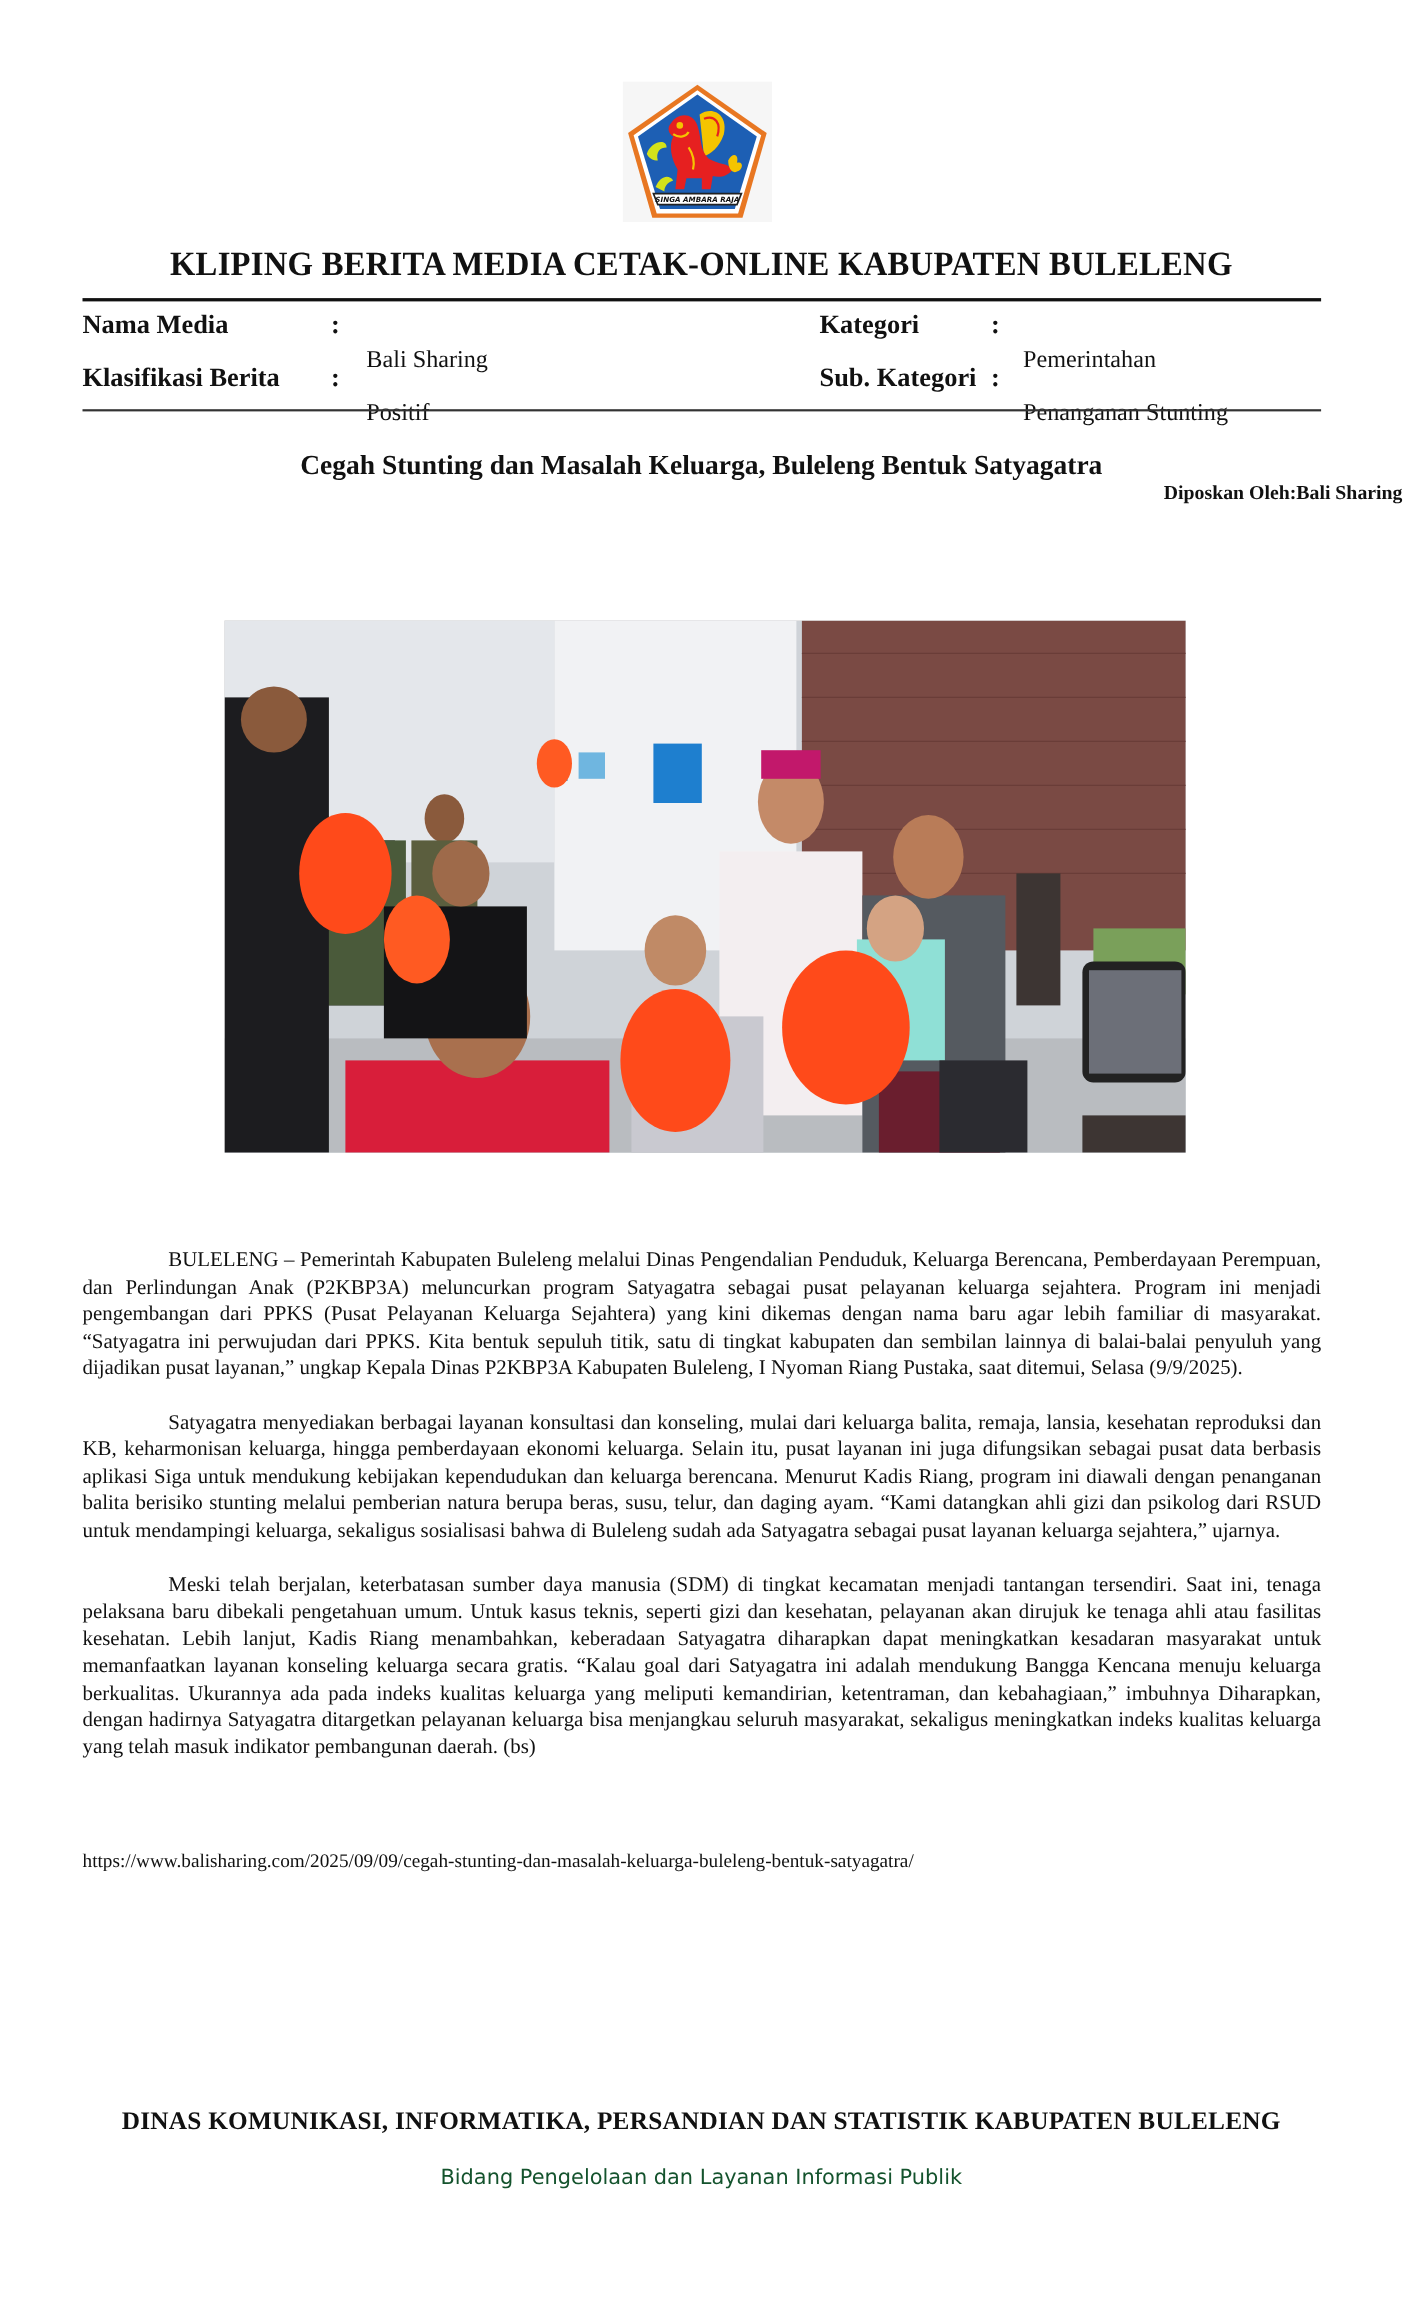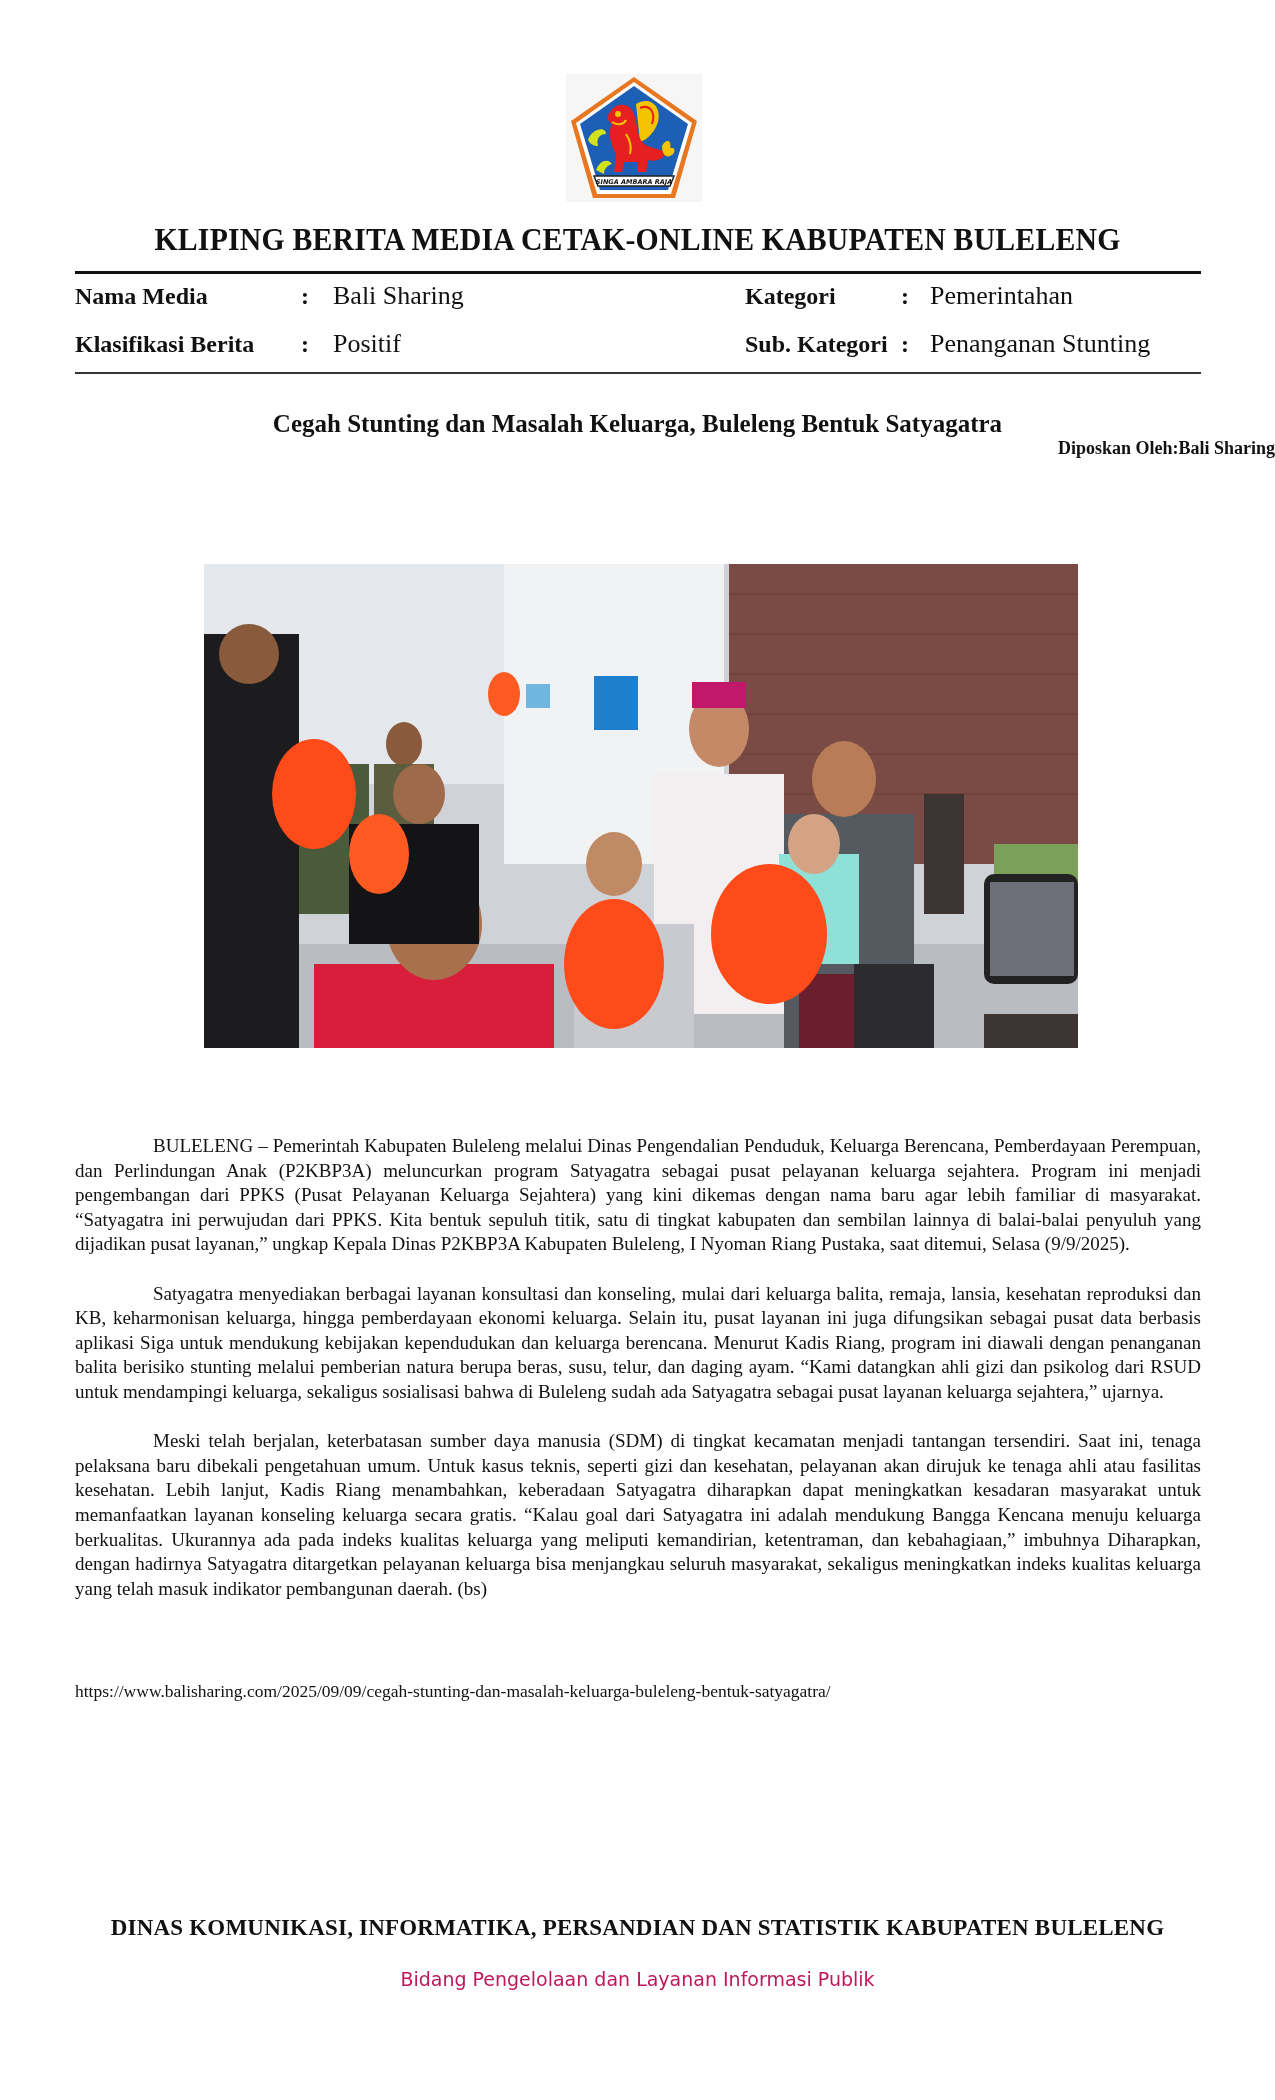--- a/index.html
+++ b/index.html
@@ -12,21 +12,21 @@
   .doc-title { position: absolute; left: 0; right: 0; top: 222px; text-align: center;
     font-size: 31px; font-weight: bold; letter-spacing: 0.2px; transform: scaleX(0.96); }
 
   .rule { position: absolute; left: 75px; width: 1126px; height: 3px; background: #111; }
   .rule.top { top: 271px; }
   .rule.bottom { top: 372px; height: 2px; background: #333; }
 
   .meta-row { position: absolute; font-size: 24px; height: 32px; line-height: 32px; }
   .meta-label { position: absolute; left: 0; font-weight: bold; white-space: nowrap; }
   .meta-colon { position: absolute; font-weight: bold; }
-  .meta-value { position: absolute; font-size: 26px; white-space: nowrap; }
+  .meta-value { position: absolute; font-size: 22px; white-space: nowrap; margin-top: 31px; }
 
   .m1 { left: 75px; top: 280px; } .m2 { left: 75px; top: 328px; }
   .m1 .meta-colon, .m2 .meta-colon { left: 226px; }
   .m1 .meta-value, .m2 .meta-value { left: 258px; }
 
   .m3 { left: 745px; top: 280px; } .m4 { left: 745px; top: 328px; }
   .m3 .meta-colon, .m4 .meta-colon { left: 156px; }
   .m3 .meta-value, .m4 .meta-value { left: 185px; }
 
   .headline { position: absolute; left: 0; right: 0; top: 410px; text-align: center;
@@ -37,21 +37,21 @@
   .photo { position: absolute; left: 204px; top: 564px; width: 874px; height: 484px; overflow: hidden; background: #d9d9d9; }
   .photo svg { width: 100%; height: 100%; display: block; }
 
   .article { position: absolute; left: 75px; width: 1126px; top: 1134px; font-size: 19px;
     line-height: 24.6px; text-align: justify; }
   .article p { text-indent: 78px; margin-bottom: 24.6px; }
 
   .source-url { position: absolute; left: 75px; top: 1681px; font-size: 17.5px; font-weight: normal; }
 
   .footer-unit { position: absolute; left: 0; right: 0; top: 1968px; text-align: center;
-    font-family: "DejaVu Sans", "Liberation Sans", sans-serif; font-size: 19px; color: #be185d; }
+    font-family: "DejaVu Sans", "Liberation Sans", sans-serif; font-size: 19px; color: #14532d; }
   .footer-agency { position: absolute; left: 0; right: 0; top: 1915px; text-align: center;
     font-size: 23px; font-weight: bold; letter-spacing: 0.2px; }
 </style>
 </head>
 <body>
 
 <div class="logo">
   <svg viewBox="0 0 136 128">
     <rect x="0" y="0" width="136" height="128" fill="#f6f6f6"></rect>
     <polygon points="68,3 131,47 109,124 27,124 5,47" fill="#e87722"></polygon>

